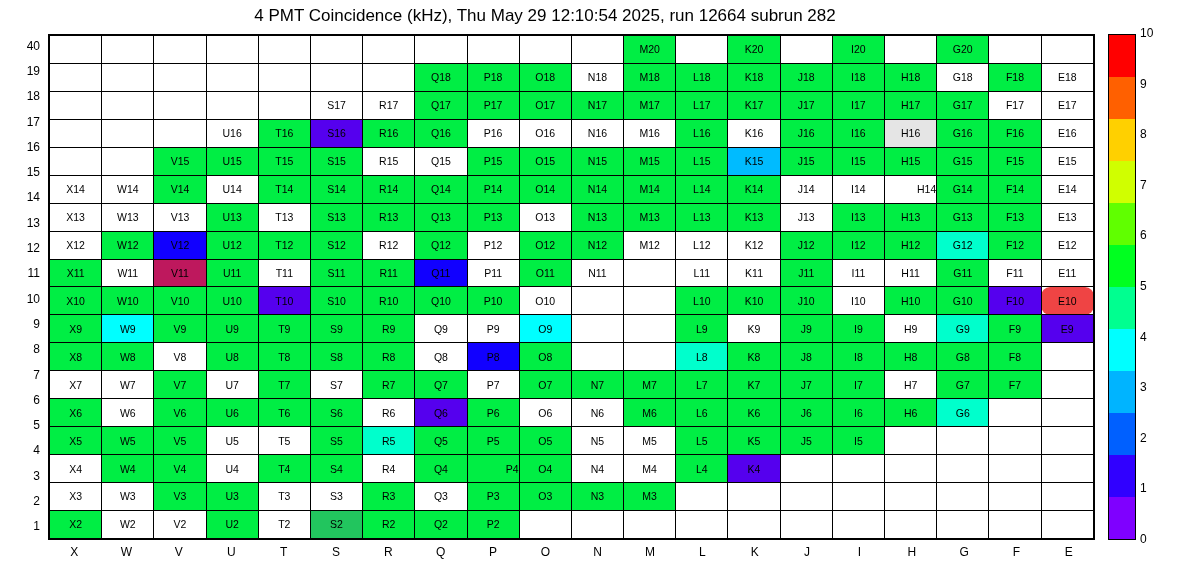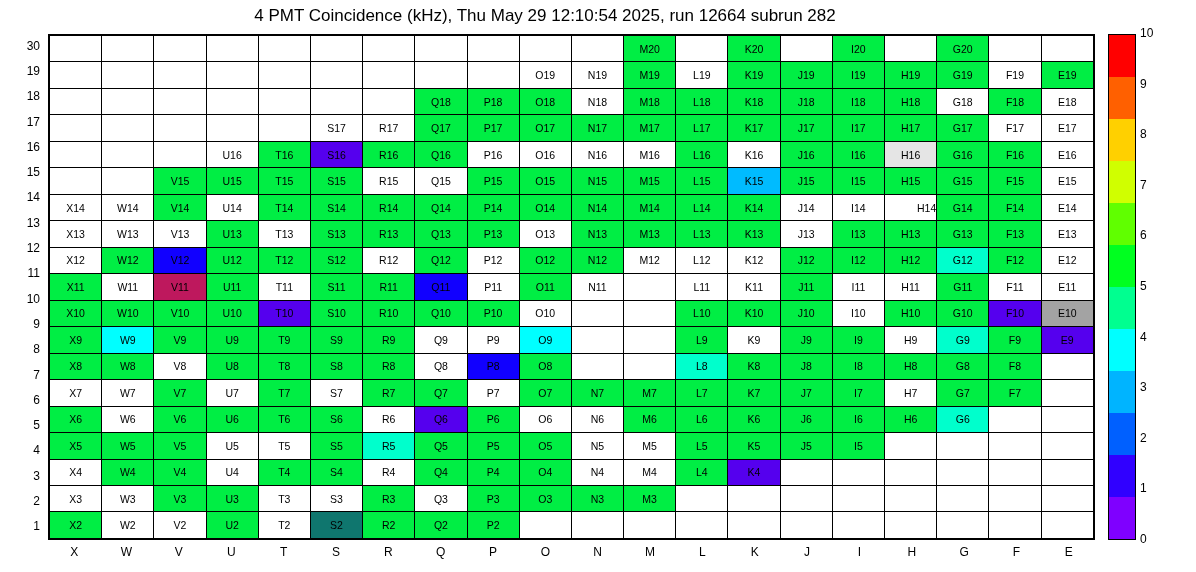--- a/index.html
+++ b/index.html
@@ -76,42 +76,20 @@
             <td style="background: rgb(255, 255, 255);"></td>
             <td style="background: rgb(0, 238, 68);">M20</td>
             <td style="background: rgb(255, 255, 255);"></td>
             <td style="background: rgb(0, 238, 68);">K20</td>
             <td style="background: rgb(255, 255, 255);"></td>
             <td style="background: rgb(0, 238, 68);">I20</td>
             <td style="background: rgb(255, 255, 255);"></td>
             <td style="background: rgb(0, 238, 68);">G20</td>
             <td style="background: rgb(255, 255, 255);"></td>
             <td style="background: rgb(255, 255, 255);"></td>
-          </tr>
-          <tr>
-            <td style="background: rgb(255, 255, 255);"></td>
-            <td style="background: rgb(255, 255, 255);"></td>
-            <td style="background: rgb(255, 255, 255);"></td>
-            <td style="background: rgb(255, 255, 255);"></td>
-            <td style="background: rgb(255, 255, 255);"></td>
-            <td style="background: rgb(255, 255, 255);"></td>
-            <td style="background: rgb(255, 255, 255);"></td>
-            <td style="background: rgb(255, 255, 255);"></td>
-            <td style="background: rgb(255, 255, 255);"></td>
-            <td style="background: rgb(255, 255, 255);">O19</td>
-            <td style="background: rgb(255, 255, 255);">N19</td>
-            <td style="background: rgb(0, 238, 68);">M19</td>
-            <td style="background: rgb(255, 255, 255);">L19</td>
-            <td style="background: rgb(0, 238, 68);">K19</td>
-            <td style="background: rgb(0, 238, 68);">J19</td>
-            <td style="background: rgb(0, 238, 68);">I19</td>
-            <td style="background: rgb(0, 238, 68);">H19</td>
-            <td style="background: rgb(0, 238, 68);">G19</td>
-            <td style="background: rgb(255, 255, 255);">F19</td>
-            <td style="background: rgb(0, 238, 68);">E19</td>
           </tr>
           <tr>
             <td style="background: rgb(255, 255, 255);"></td>
             <td style="background: rgb(255, 255, 255);"></td>
             <td style="background: rgb(255, 255, 255);"></td>
             <td style="background: rgb(255, 255, 255);"></td>
             <td style="background: rgb(255, 255, 255);"></td>
             <td style="background: rgb(255, 255, 255);"></td>
             <td style="background: rgb(255, 255, 255);"></td>
             <td style="background: rgb(0, 238, 68);">Q18</td>
@@ -295,21 +273,21 @@
             <td style="background: rgb(255, 255, 255);">O10</td>
             <td style="background: rgb(255, 255, 255);"></td>
             <td style="background: rgb(255, 255, 255);"></td>
             <td style="background: rgb(0, 238, 68);">L10</td>
             <td style="background: rgb(0, 238, 68);">K10</td>
             <td style="background: rgb(0, 238, 68);">J10</td>
             <td style="background: rgb(255, 255, 255);">I10</td>
             <td style="background: rgb(0, 238, 68);">H10</td>
             <td style="background: rgb(0, 238, 68);">G10</td>
             <td style="background: rgb(85, 0, 238);">F10</td>
-            <td style="background: #a3a3a3;">E10</td>
+            <td style="background: #ef4444; border-radius: 9px;">E10</td>
           </tr>
           <tr>
             <td style="background: rgb(0, 238, 68);">X9</td>
             <td style="background: rgb(0, 255, 255);">W9</td>
             <td style="background: rgb(0, 238, 68);">V9</td>
             <td style="background: rgb(0, 238, 68);">U9</td>
             <td style="background: rgb(0, 238, 68);">T9</td>
             <td style="background: rgb(0, 238, 68);">S9</td>
             <td style="background: rgb(0, 238, 68);">R9</td>
             <td style="background: rgb(255, 255, 255);">Q9</td>
@@ -416,21 +394,21 @@
           </tr>
           <tr>
             <td style="background: rgb(255, 255, 255);">X4</td>
             <td style="background: rgb(0, 238, 68);">W4</td>
             <td style="background: rgb(0, 238, 68);">V4</td>
             <td style="background: rgb(255, 255, 255);">U4</td>
             <td style="background: rgb(0, 238, 68);">T4</td>
             <td style="background: rgb(0, 238, 68);">S4</td>
             <td style="background: rgb(255, 255, 255);">R4</td>
             <td style="background: rgb(0, 238, 68);">Q4</td>
-            <td style="background: rgb(0, 238, 68);">P4</td>
+            <td style="background: rgb(0, 238, 68); text-align: right;">P4</td>
             <td style="background: rgb(0, 238, 68);">O4</td>
             <td style="background: rgb(255, 255, 255);">N4</td>
             <td style="background: rgb(255, 255, 255);">M4</td>
             <td style="background: rgb(0, 238, 68);">L4</td>
             <td style="background: rgb(85, 0, 238);">K4</td>
             <td style="background: rgb(255, 255, 255);"></td>
             <td style="background: rgb(255, 255, 255);"></td>
             <td style="background: rgb(255, 255, 255);"></td>
             <td style="background: rgb(255, 255, 255);"></td>
             <td style="background: rgb(255, 255, 255);"></td>
@@ -457,21 +435,21 @@
             <td style="background: rgb(255, 255, 255);"></td>
             <td style="background: rgb(255, 255, 255);"></td>
             <td style="background: rgb(255, 255, 255);"></td>
           </tr>
           <tr>
             <td style="background: rgb(0, 238, 68);">X2</td>
             <td style="background: rgb(255, 255, 255);">W2</td>
             <td style="background: rgb(255, 255, 255);">V2</td>
             <td style="background: rgb(0, 238, 68);">U2</td>
             <td style="background: rgb(255, 255, 255);">T2</td>
-            <td style="background: #0f766e;">S2</td>
+            <td style="background: #22c55e;">S2</td>
             <td style="background: rgb(0, 238, 68);">R2</td>
             <td style="background: rgb(0, 238, 68);">Q2</td>
             <td style="background: rgb(0, 238, 68);">P2</td>
             <td style="background: rgb(255, 255, 255);"></td>
             <td style="background: rgb(255, 255, 255);"></td>
             <td style="background: rgb(255, 255, 255);"></td>
             <td style="background: rgb(255, 255, 255);"></td>
             <td style="background: rgb(255, 255, 255);"></td>
             <td style="background: rgb(255, 255, 255);"></td>
             <td style="background: rgb(255, 255, 255);"></td>
@@ -496,21 +474,21 @@
       <div style="height: 42px; background: rgb(0, 255, 32);"></div>
       <div style="height: 42px; background: rgb(0, 255, 144);"></div>
       <div style="height: 42px; background: rgb(0, 255, 255);"></div>
       <div style="height: 42px; background: rgb(0, 180, 255);"></div>
       <div style="height: 42px; background: rgb(0, 96, 255);"></div>
       <div style="height: 42px; background: rgb(48, 0, 255);"></div>
       <div style="height: 42px; background: rgb(127, 0, 255);"></div>
     </div>
   <div id="cbticks"></div>
 
-<div class="ylab" style="top: 38.65px;">30</div>
+<div class="ylab" style="top: 38.65px;">40</div>
     <div class="ylab" style="top: 63.95px;">19</div>
     <div class="ylab" style="top: 89.25px;">18</div>
     <div class="ylab" style="top: 114.55px;">17</div>
     <div class="ylab" style="top: 139.85px;">16</div>
     <div class="ylab" style="top: 165.15px;">15</div>
     <div class="ylab" style="top: 190.45px;">14</div>
     <div class="ylab" style="top: 215.75px;">13</div>
     <div class="ylab" style="top: 241.05px;">12</div>
     <div class="ylab" style="top: 266.35px;">11</div>
     <div class="ylab" style="top: 291.65px;">10</div>

